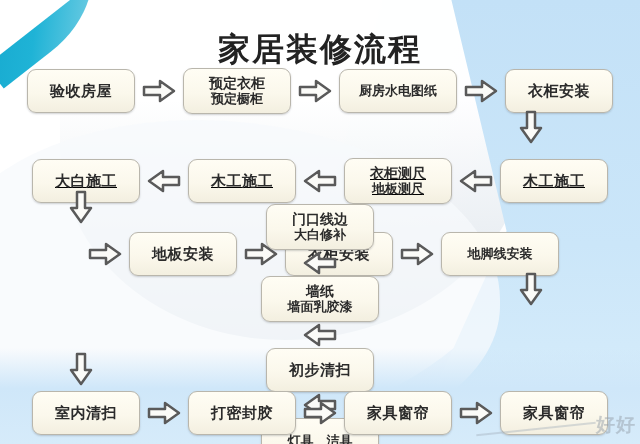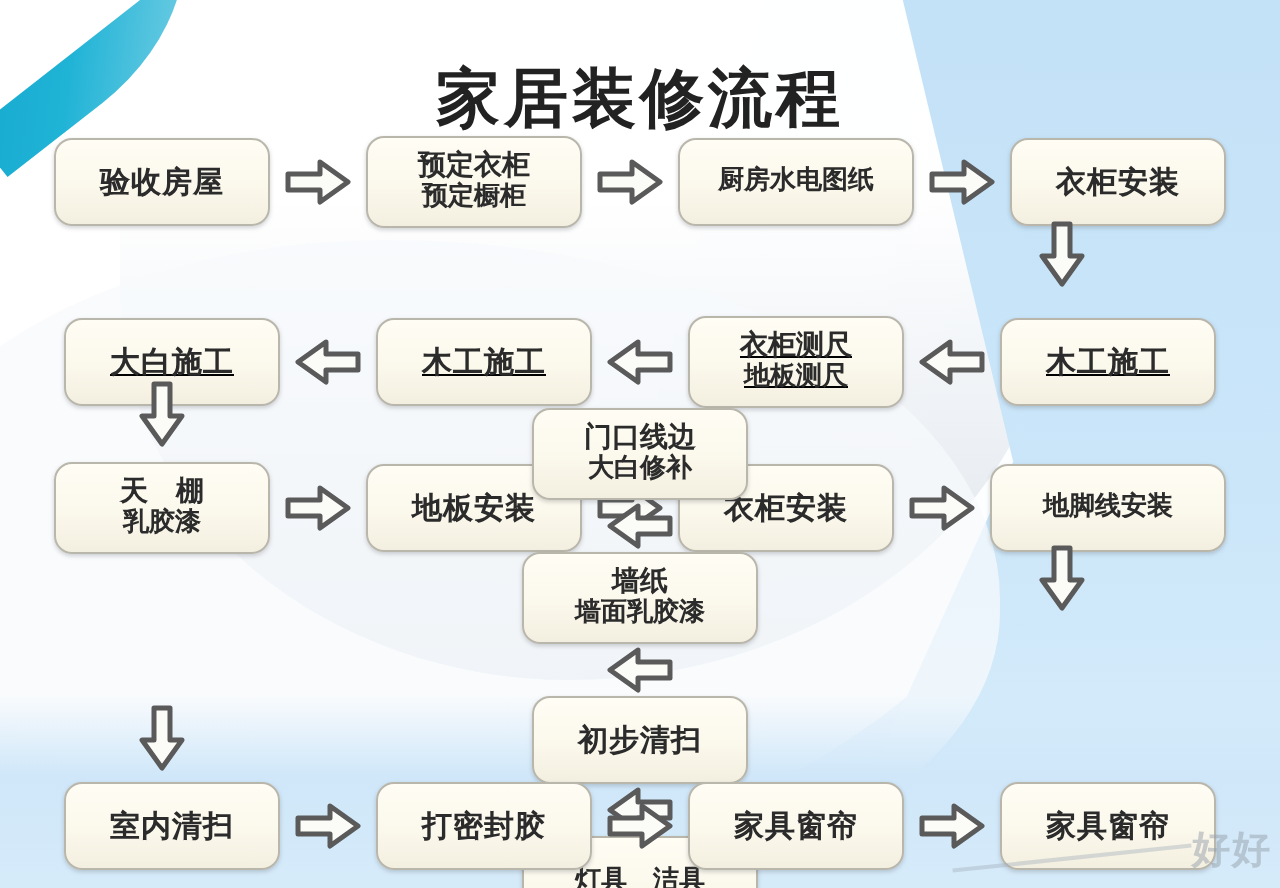--- a/index.html
+++ b/index.html
@@ -289,24 +289,20 @@
 
   <div class="vconn v-c1a">
     <svg class="arrow-v" viewBox="0 0 52 68">
       <path d="M18,4 L34,4 L34,36 L46,36 L26,64 L6,36 L18,36 Z"></path>
     </svg>
   </div>
 
   <div class="row row-3">
     <div class="spacer-l"></div>
 
-    <div class="node two-line">
-      <span>天　棚</span>
-      <span class="l2">乳胶漆</span>
-    </div>
 
     <div class="gap">
       <svg class="arrow-h" viewBox="0 0 68 52">
         <path d="M4,18 L36,18 L36,6 L64,26 L36,46 L36,34 L4,34 Z"></path>
       </svg>
     </div>
 
     <div class="node">
       <span>地板安装</span>
     </div>

